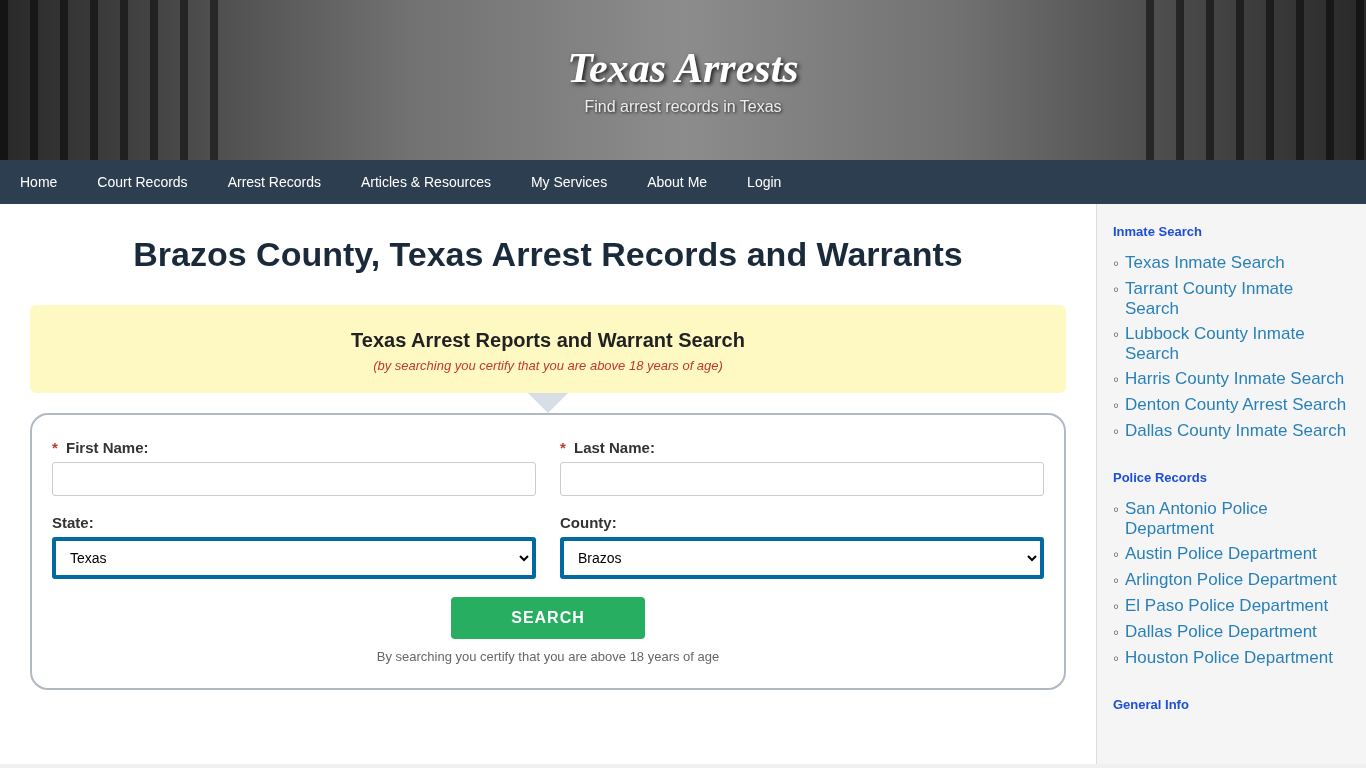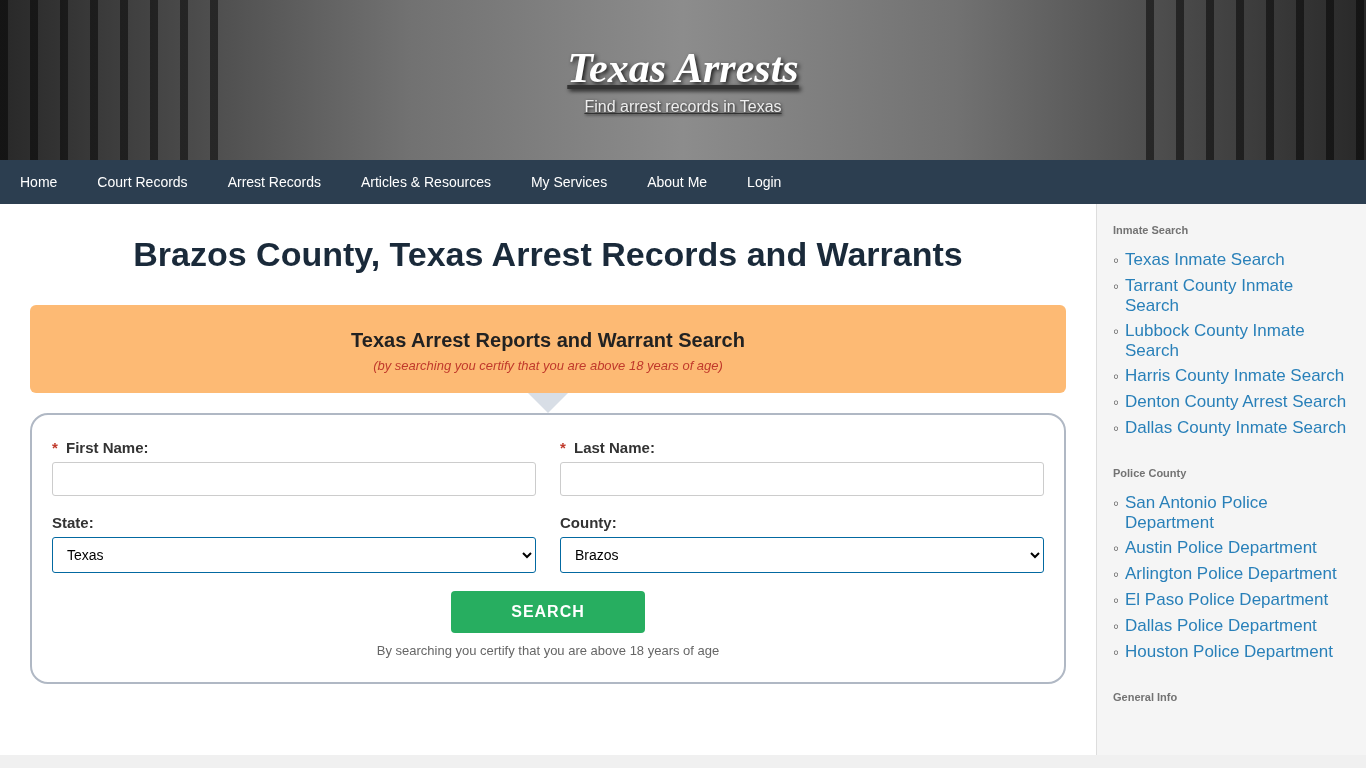--- a/index.html
+++ b/index.html
@@ -8,21 +8,20 @@
     
     .header {
       position: relative;
       height: 160px;
       background: #888;
       overflow: hidden;
       display: flex;
       align-items: center;
       justify-content: center;
       flex-direction: column;
-      text-decoration: underline;
     }
     .header-bg {
       position: absolute;
       inset: 0;
       background: linear-gradient(to right,
         rgba(0,0,0,0.7) 0%, rgba(80,80,80,0.4) 30%,
         rgba(150,150,150,0.3) 50%,
         rgba(80,80,80,0.4) 70%, rgba(0,0,0,0.7) 100%);
       z-index: 0;
     }
@@ -94,21 +93,21 @@
       font-size: 34px;
       font-weight: bold;
       color: #1a2a3a;
       text-align: center;
       margin-bottom: 30px;
       line-height: 1.2;
     }
 
     
     .search-box-outer {
-      background: #fdba74;
+      background: #fef9c3;
       border-radius: 6px;
       padding: 24px 20px 20px;
       margin-bottom: 0;
     }
     .search-box-title {
       font-size: 20px;
       font-weight: bold;
       color: #222;
       text-align: center;
       margin-bottom: 6px;
@@ -160,21 +159,21 @@
       margin-right: 4px;
     }
     .form-input {
       border: 1px solid #ccc;
       border-radius: 3px;
       padding: 8px 10px;
       font-size: 14px;
       width: 100%;
     }
     .form-select {
-      border: 1px solid #0369a1;
+      border: 4px solid #0369a1;
       border-radius: 3px;
       padding: 8px 10px;
       font-size: 14px;
       width: 100%;
       background: #fff;
       appearance: auto;
     }
     .search-btn {
       display: block;
       margin: 10px auto 10px;
@@ -199,23 +198,23 @@
     .sidebar {
       width: 270px;
       background: #f5f5f5;
       padding: 20px 16px;
       border-left: 1px solid #ddd;
     }
     .sidebar-section {
       margin-bottom: 28px;
     }
     .sidebar-heading {
-      font-size: 11px;
-      font-weight: bold;
-      color: #737373;
+      font-size: 13px;
+      font-weight: bold;
+      color: #1d4ed8;
       margin-bottom: 10px;
       padding-bottom: 4px;
     }
     .sidebar-list {
       list-style: none;
       padding: 0;
     }
     .sidebar-list li {
       display: flex;
       align-items: flex-start;
@@ -340,21 +339,21 @@
         <li>
             <a href="#">Denton County Arrest Search</a>
           </li>
         <li>
             <a href="#">Dallas County Inmate Search</a>
           </li>
       </ul>
     </div>
 
     <div class="sidebar-section">
-      <div class="sidebar-heading">Police County</div>
+      <div class="sidebar-heading">Police Records</div>
       <ul class="sidebar-list">
         <li>
             <a href="#">San Antonio Police Department</a>
           </li>
         <li>
             <a href="#">Austin Police Department</a>
           </li>
         <li>
             <a href="#">Arlington Police Department</a>
           </li>

